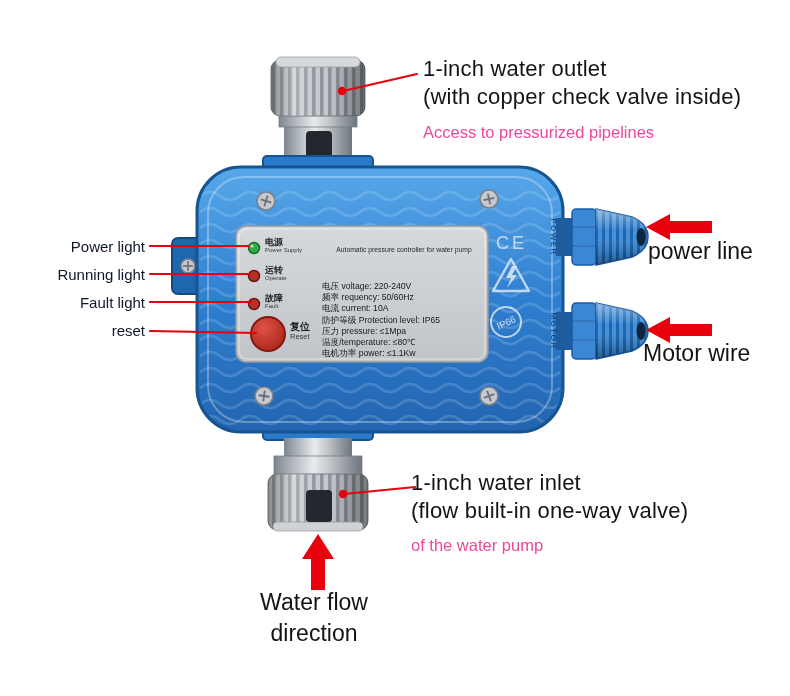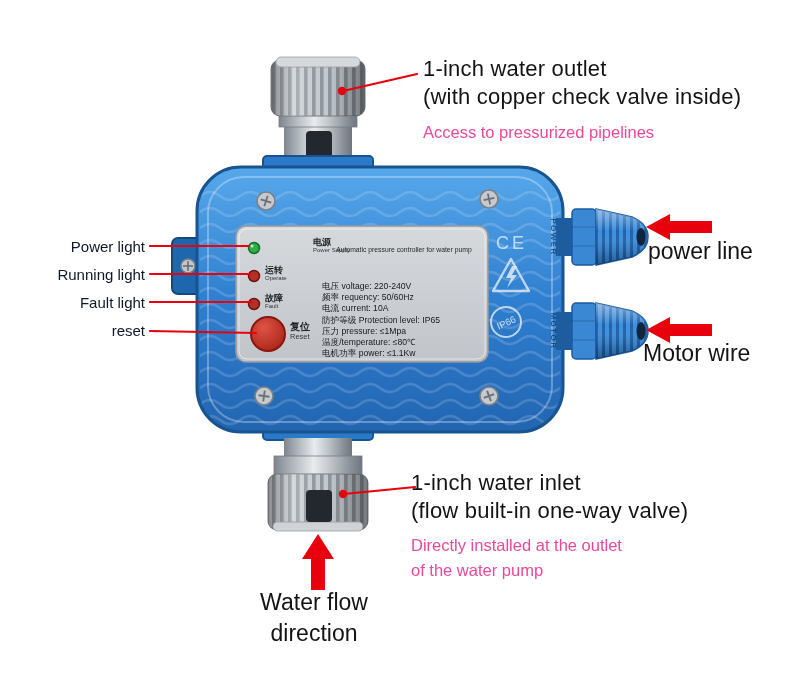--- a/index.html
+++ b/index.html
@@ -238,42 +238,41 @@
   <div class="left-label" style="top:292px;">Fault light</div>
   <div class="left-label" style="top:320px;">reset</div>
 
   <div class="abs side-label" style="left:648px;top:238px;">power line</div>
   <div class="abs side-label" style="left:643px;top:340px;">Motor wire</div>
 
   <div class="abs" style="left:411px;top:469px;">
     <div class="big">1-inch water inlet</div>
     <div class="big">(flow built-in one-way valve)</div>
     <div class="sub" style="margin-top:8px;">
-      <div>Directly installed at the outlet</div>
       <div>of the water pump</div>
     </div>
   </div>
 
   <div class="abs flow-label" style="left:230px;top:587px;">
     <div>Water flow</div>
     <div>direction</div>
   </div>
 
   <div class="abs p-sub">Automatic pressure controller for water pump</div>
   <div class="abs p-specs">
     <div>电压 voltage: 220-240V</div>
     <div>频率 requency: 50/60Hz</div>
     <div>电流 current: 10A</div>
     <div>防护等级 Protection level: IP65</div>
     <div>压力 pressure: ≤1Mpa</div>
     <div>温度/temperature: ≤80℃</div>
     <div>电机功率 power: ≤1.1Kw</div>
   </div>
 
-  <div class="ind" style="top:237px;margin-left:48px;">
+  <div class="ind" style="top:237px;">
     <div class="cn">电源</div>
     <div class="en">Power Supply</div>
   </div>
   <div class="ind" style="top:265px;">
     <div class="cn">运转</div>
     <div class="en">Operate</div>
   </div>
   <div class="ind" style="top:293px;">
     <div class="cn">故障</div>
     <div class="en">Fault</div>

